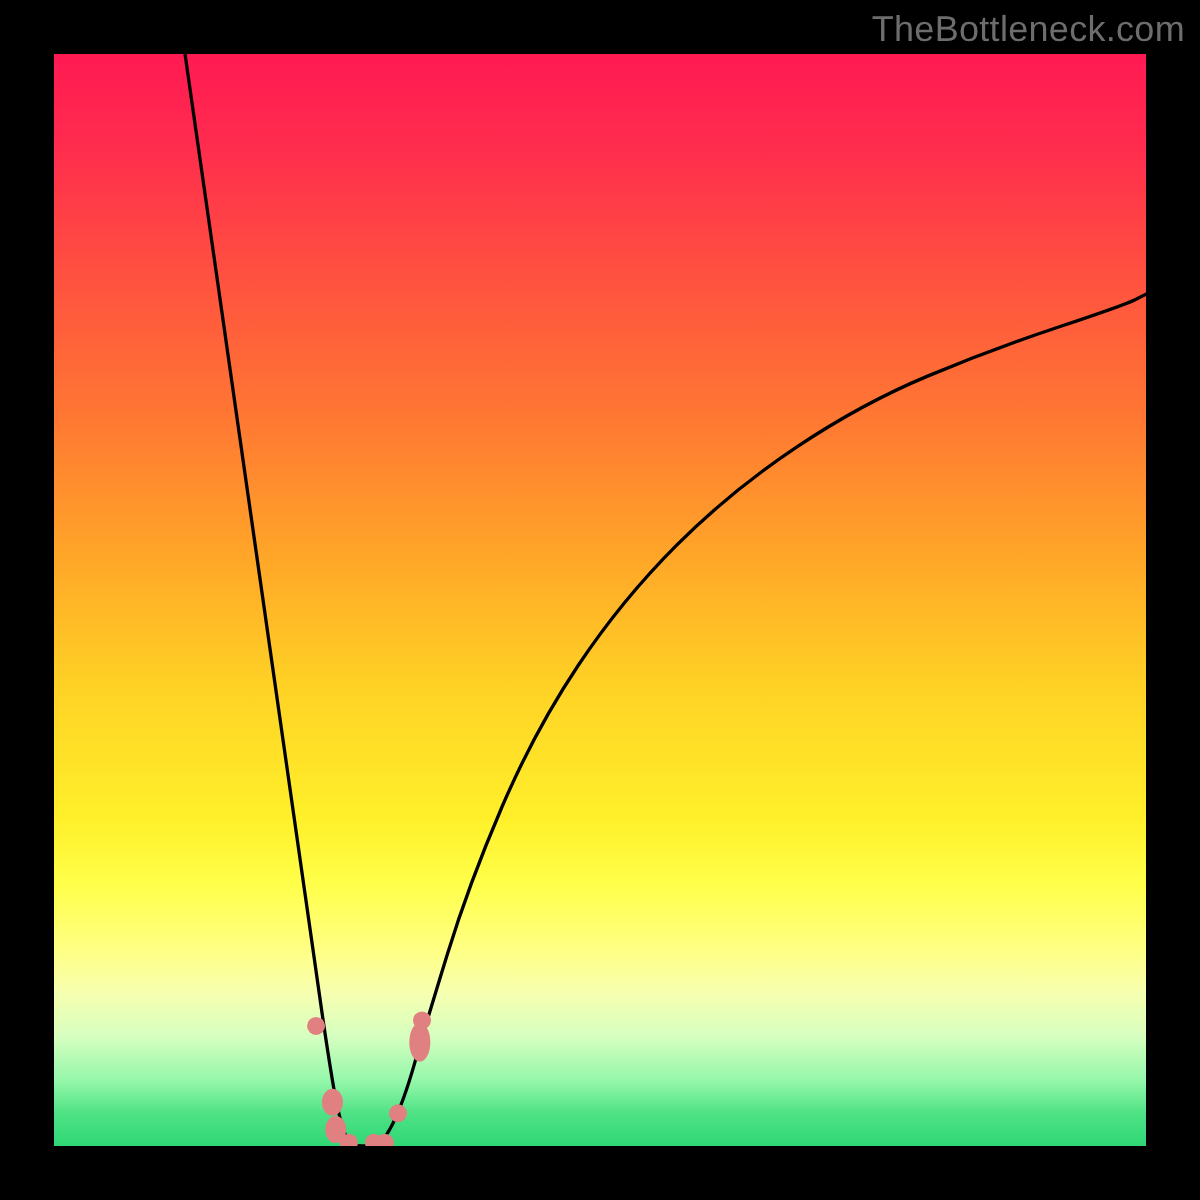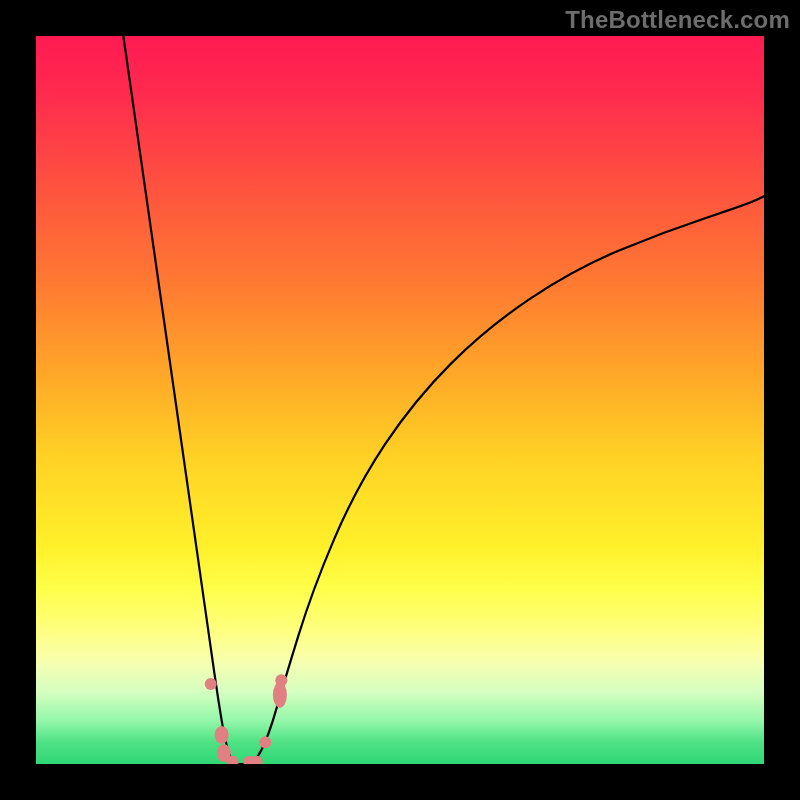--- a/index.html
+++ b/index.html
@@ -45,21 +45,21 @@
       #4fe285 97%,
       #2fd774 100%
     );
   }
   .attrib {
     position: absolute;
     top: 6px;
     right: 10px;
     color: #6d6d6d;
     font-size: 24px;
-    font-weight: 700;
+    font-weight: 400;
     letter-spacing: 0.2px;
     user-select: none;
   }
   svg.curves {
     position: absolute;
     inset: 0;
   }
   .curve {
     fill: none;
     stroke: #000;

